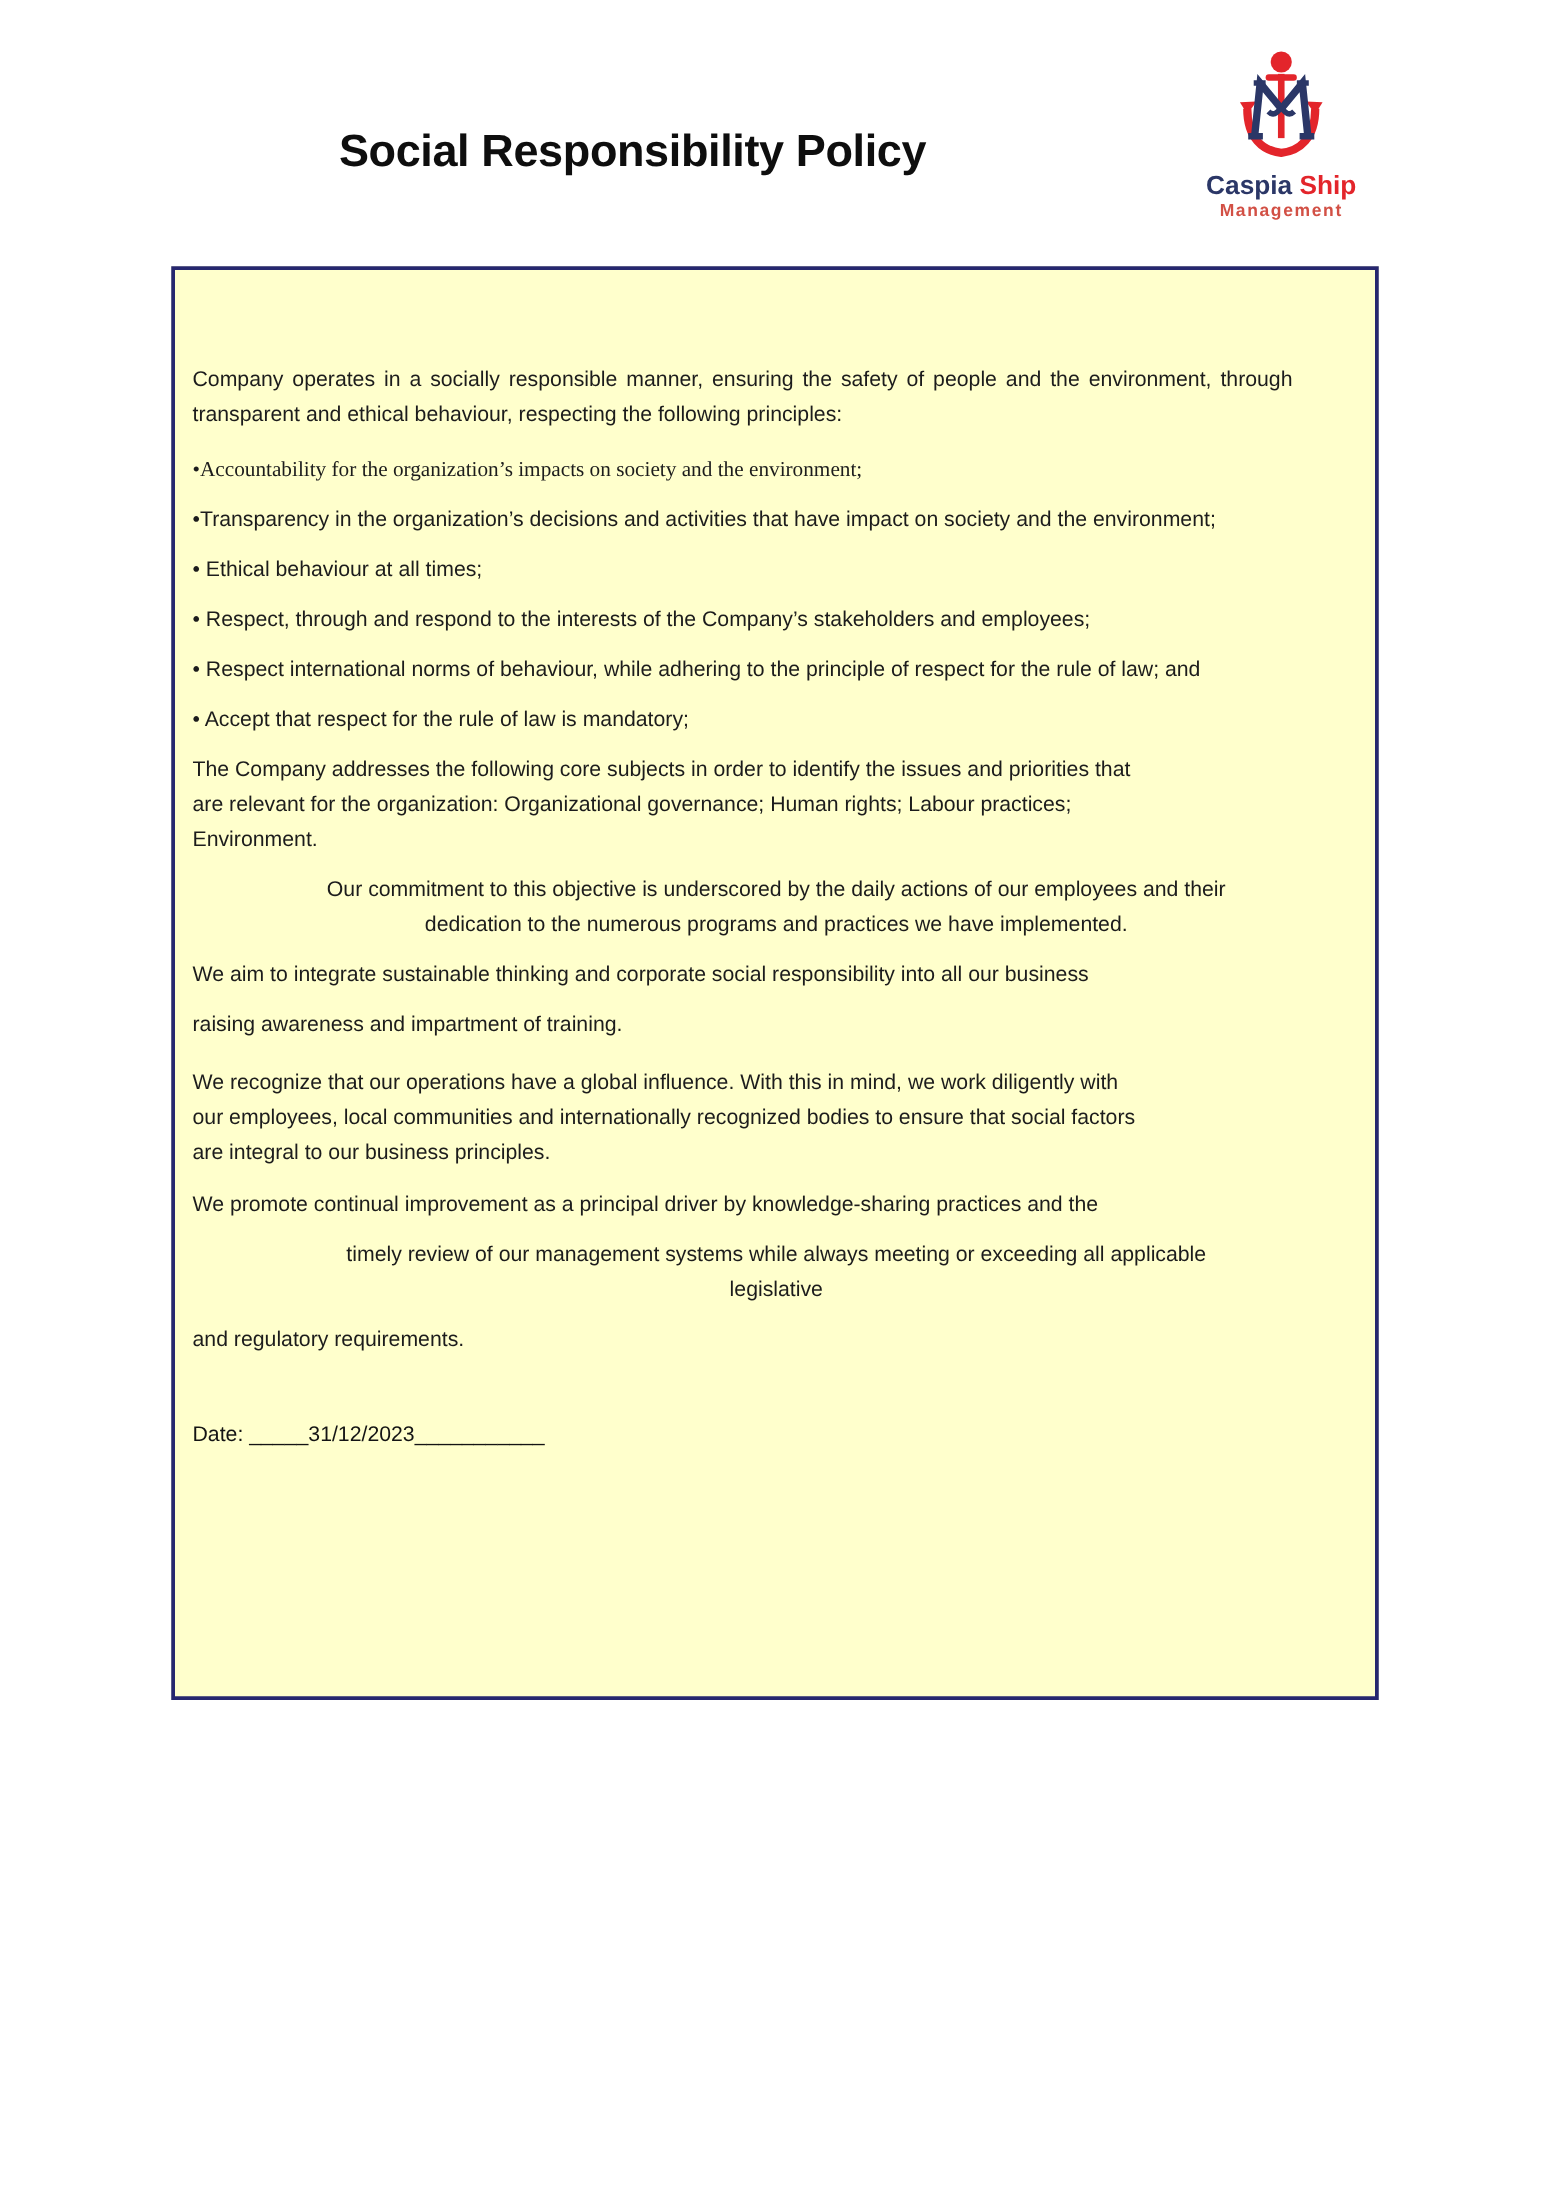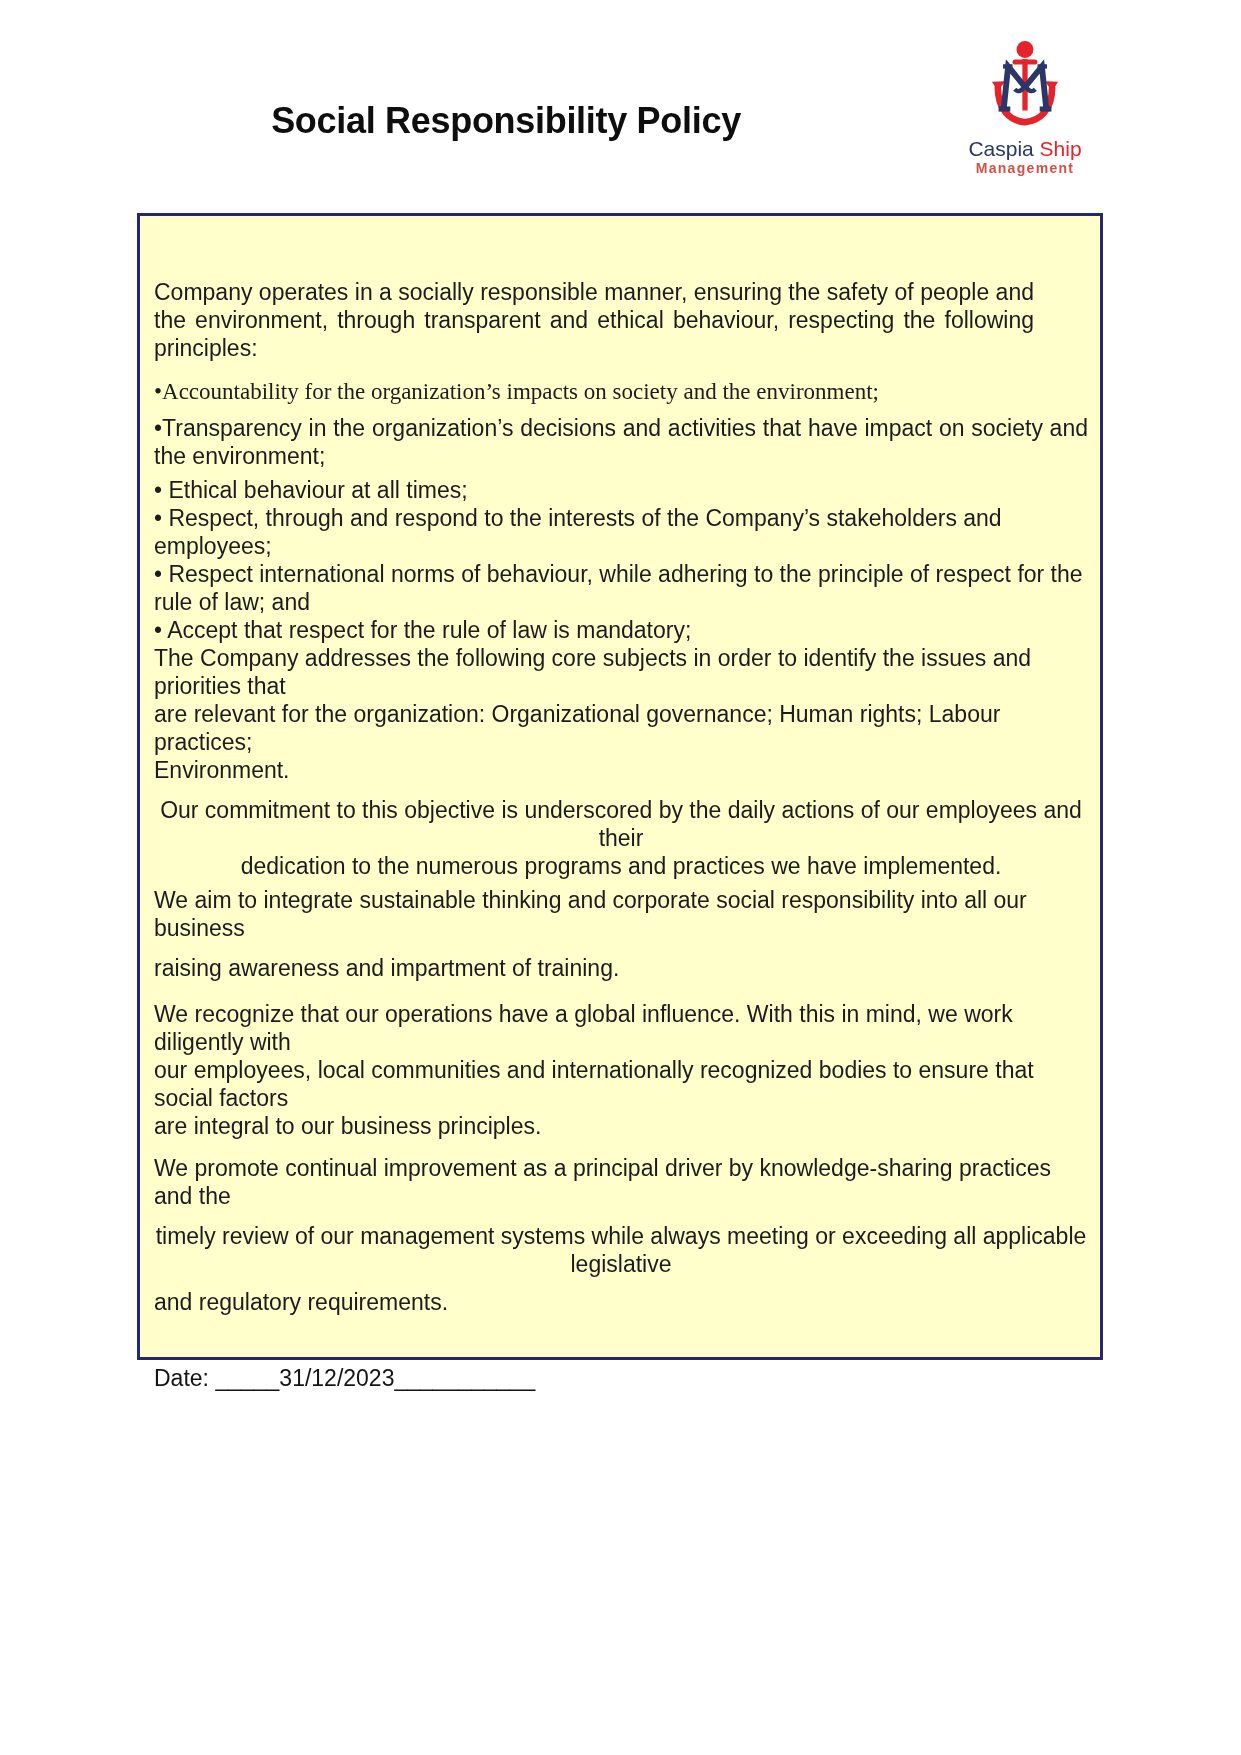--- a/index.html
+++ b/index.html
@@ -28,21 +28,21 @@
     position: absolute;
     top: 40px; left: 950px;
     width: 150px;
     text-align: center;
     line-height: 1.1;
   }
   .logo svg { display: block; margin: 0 auto; }
   .logo-text {
     margin-top: 3px;
     font-size: 21px;
-    font-weight: 400;
+    font-weight: 700;
     color: #2b3767;
     white-space: nowrap;
   }
   .logo-text .accent { color: #e3252b; }
   .logo-sub {
     margin-top: 1px;
     font-size: 14px;
     font-weight: 700;
     letter-spacing: 1.3px;
     color: #d25045;
@@ -52,22 +52,22 @@
   .policy-box {
     position: absolute;
     left: 137px; top: 213px;
     width: 966px; height: 1147px;
     box-sizing: border-box;
     background: #ffffcc;
     border: 3px solid #26276f;
     padding: 62px 12px 0 14px;
   }
   .policy-box p {
-    margin: 0 0 15px;
-    font-size: 23px;
+    margin: 12px 0 15px;
+    font-size: 17px;
     line-height: 28px;
   }
   .justify  { text-align: justify; }
   .w880     { max-width: 880px; }
   .preline  { white-space: pre-line; }
   .loose    { line-height: 33px; }
   .lh30     { line-height: 30px; text-align: center; }
   .tight    { margin-bottom: 0 !important; }
   .mb6  { margin-bottom: 6px  !important; }
   .mb8  { margin-bottom: 8px  !important; font-family: Liberation Serif, serif; }

